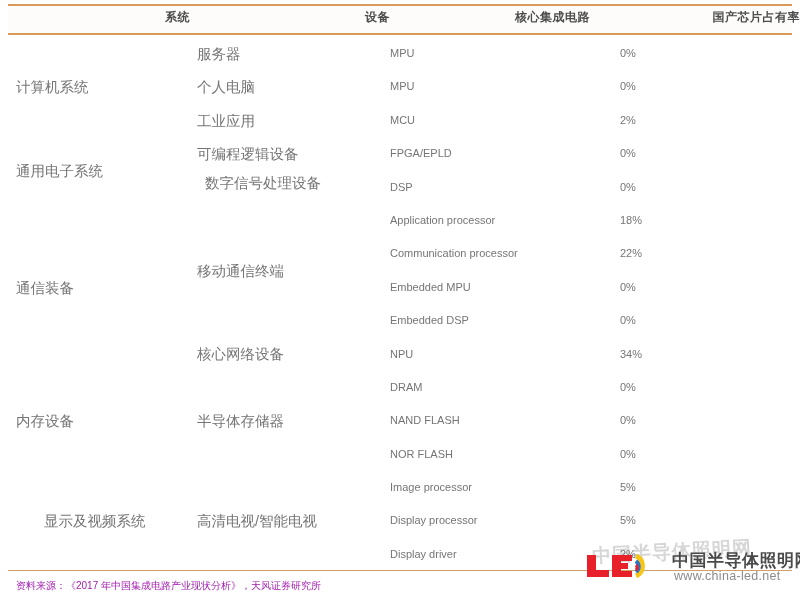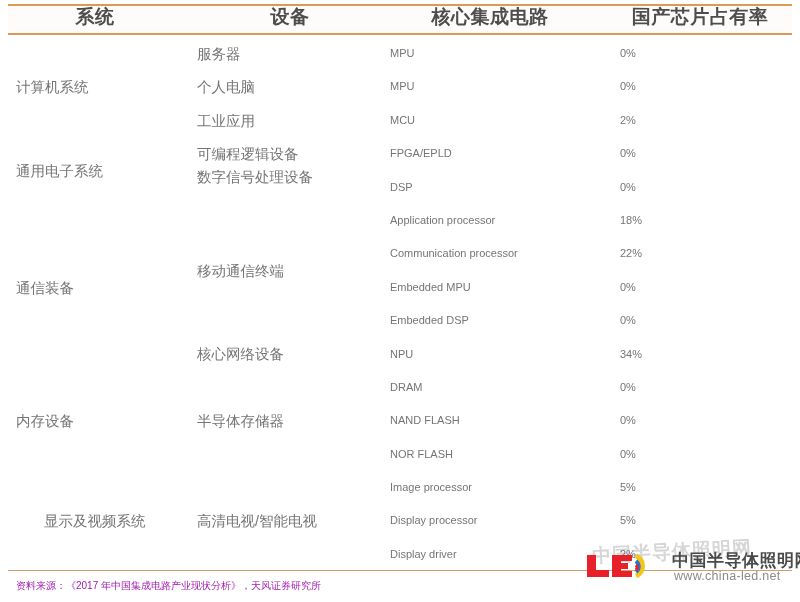--- a/index.html
+++ b/index.html
@@ -40,26 +40,26 @@
     position: absolute;
     left: 8px;
     right: 8px;
     top: 6px;
     height: 27px;
     background: #fdfcfa;
   }
   .head-cell {
     position: absolute;
     top: 9px;
-    font-size: 19px;
+    font-size: 12px;
     font-weight: bold;
     color: #4d4d4d;
     letter-spacing: .5px;
     white-space: nowrap;
-    text-align: center;
+    text-align: right;
     line-height: 16px;
   }
   .head-sys  { left: 0px;   width: 190px; }
   .head-dev  { left: 190px; width: 200px; }
   .head-ic   { left: 390px; width: 200px; }
   .head-rate { left: 600px; width: 200px; }
 
   
   .rows {
     position: absolute;
@@ -234,21 +234,21 @@
       </div>
       <div class="span-label span-sys" style="top: 42.1px; text-align: right;">计算机系统</div>
       <div class="span-label span-sys" style="top: 125.6px;">通用电子系统</div>
       <div class="span-label span-sys" style="top: 242.5px;">通信装备</div>
       <div class="span-label span-sys" style="top: 376.1px;">内存设备</div>
       <div class="span-label span-sys" style="top: 476.3px; margin-left: 28px;">显示及视频系统</div>
       <div class="span-label span-dev" style="top: 8.7px;">服务器</div>
       <div class="span-label span-dev" style="top: 42.1px;">个人电脑</div>
       <div class="span-label span-dev" style="top: 75.5px;">工业应用</div>
       <div class="span-label span-dev" style="top: 108.9px;">可编程逻辑设备</div>
-      <div class="span-label span-dev" style="top: 132px;">数字信号处理设备</div>
+      <div class="span-label span-dev" style="top: 138px; margin-left: 8px;">数字信号处理设备</div>
       <div class="span-label span-dev" style="top: 225.8px;">移动通信终端</div>
       <div class="span-label span-dev" style="top: 309.3px;">核心网络设备</div>
       <div class="span-label span-dev" style="top: 376.1px;">半导体存储器</div>
       <div class="span-label span-dev" style="top: 476.3px;">高清电视/智能电视</div>
     </div>
 
   <div class="rule footer"></div>
   <div class="footer-text">资料来源：《2017 年中国集成电路产业现状分析》，天风证券研究所</div>
 
   <div class="watermark">

